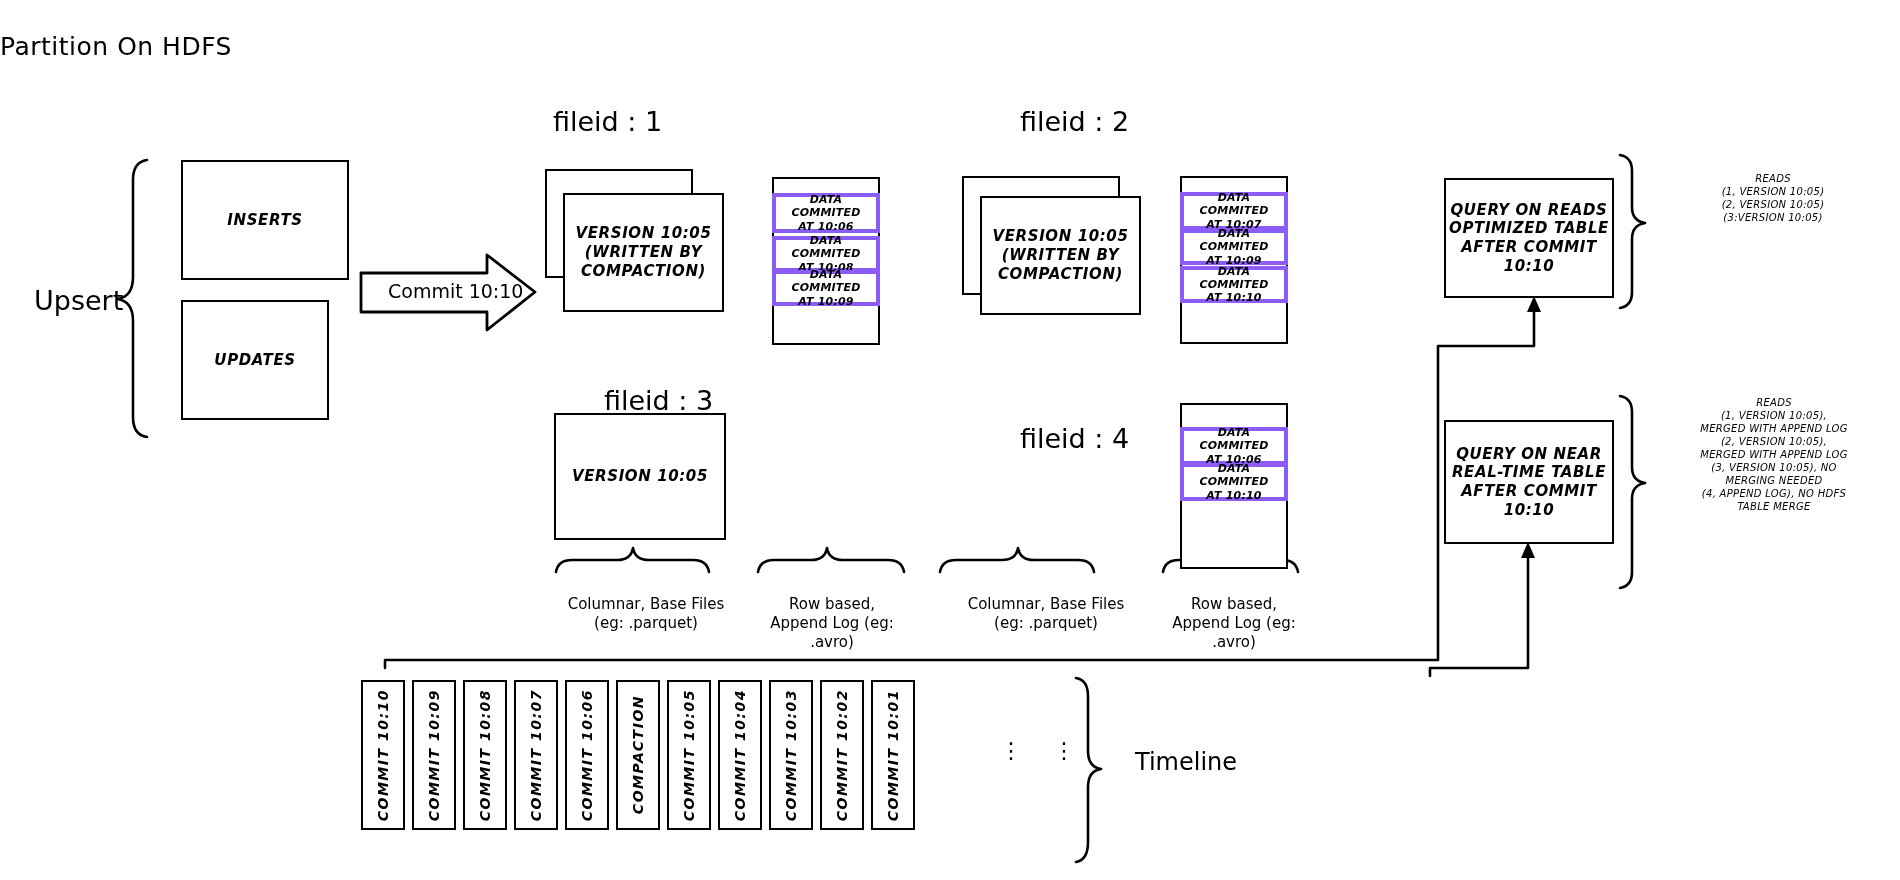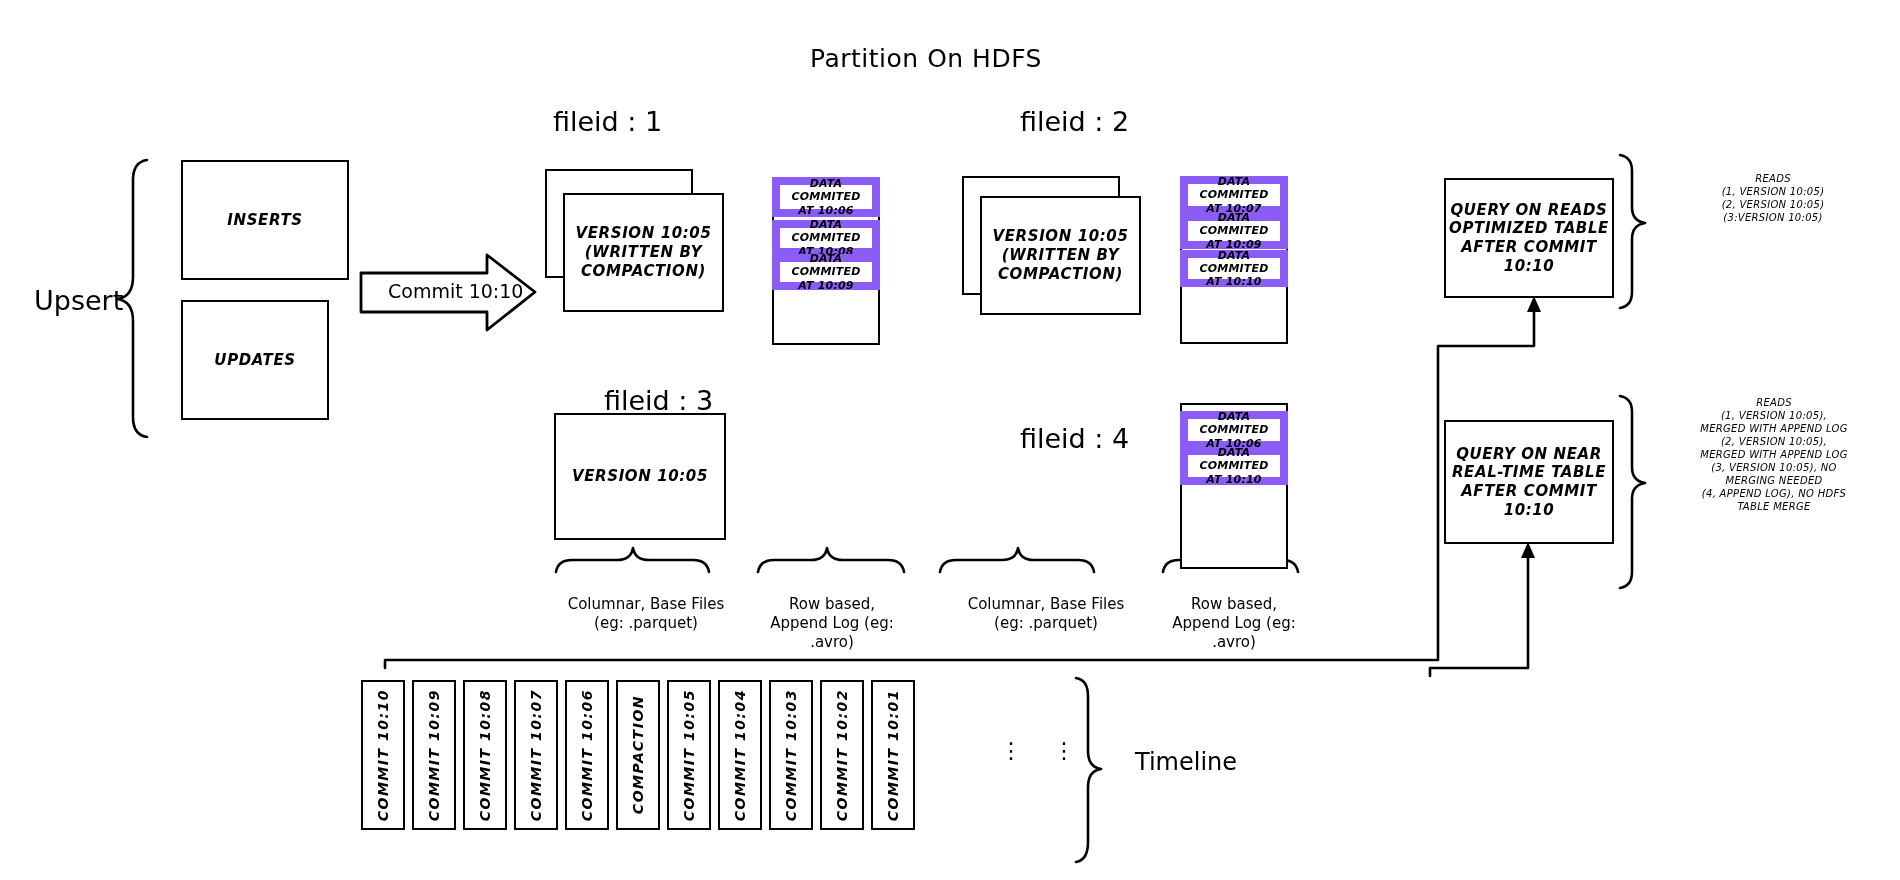--- a/index.html
+++ b/index.html
@@ -77,26 +77,27 @@
     align-items: center;
     justify-content: center;
   }
 
   .stack-back {
     border: 2.5px solid #000;
     background: #fff;
   }
 
   .logcell {
-    border: 8px solid #8b5cf6;
+    border: 4px solid #8b5cf6;
     background: #fff;
     display: flex;
     align-items: center;
     justify-content: center;
     box-sizing: border-box;
+    margin-top: 16px;
   }
 
   .commit-box {
     border: 2.5px solid #000;
     background: #fff;
     display: flex;
     align-items: center;
     justify-content: center;
   }
   .commit-box span {
@@ -120,21 +121,21 @@
   .timeline-label {
     font-size: 24px;
     font-family: "DejaVu Sans", sans-serif;
     white-space: nowrap;
   }
   svg { overflow: visible; }
 </style>
 </head>
 <body>
 
-<div class="abs title" style="left:0;top:44px;width:1852px;text-align:center;">Partition On HDFS</div>
+<div class="abs title" style="left:0;top:32px;width:1852px;">Partition On HDFS</div>
 
 <svg id="canvas" width="1900" height="880" viewBox="0 0 1900 880" xmlns="http://www.w3.org/2000/svg">
   <g fill="none" stroke="#000" stroke-width="2.6" stroke-linecap="round" stroke-linejoin="round">
 
     <path d="M147,160 q-14,2 -14,20 L133,277 q0,20 -16,22 q16,2 16,22 L133,417 q0,18 14,20"></path>
 
     <path d="M361,273 L487,273 L487,255 L535,292 L487,330 L487,312 L361,312 Z" stroke-width="2.8"></path>
 
     <path d="M556,572 q2,-12 16,-12 L617,560 q14,0 16,-12 q2,12 16,12 L693,560 q14,0 16,12"></path>
 

